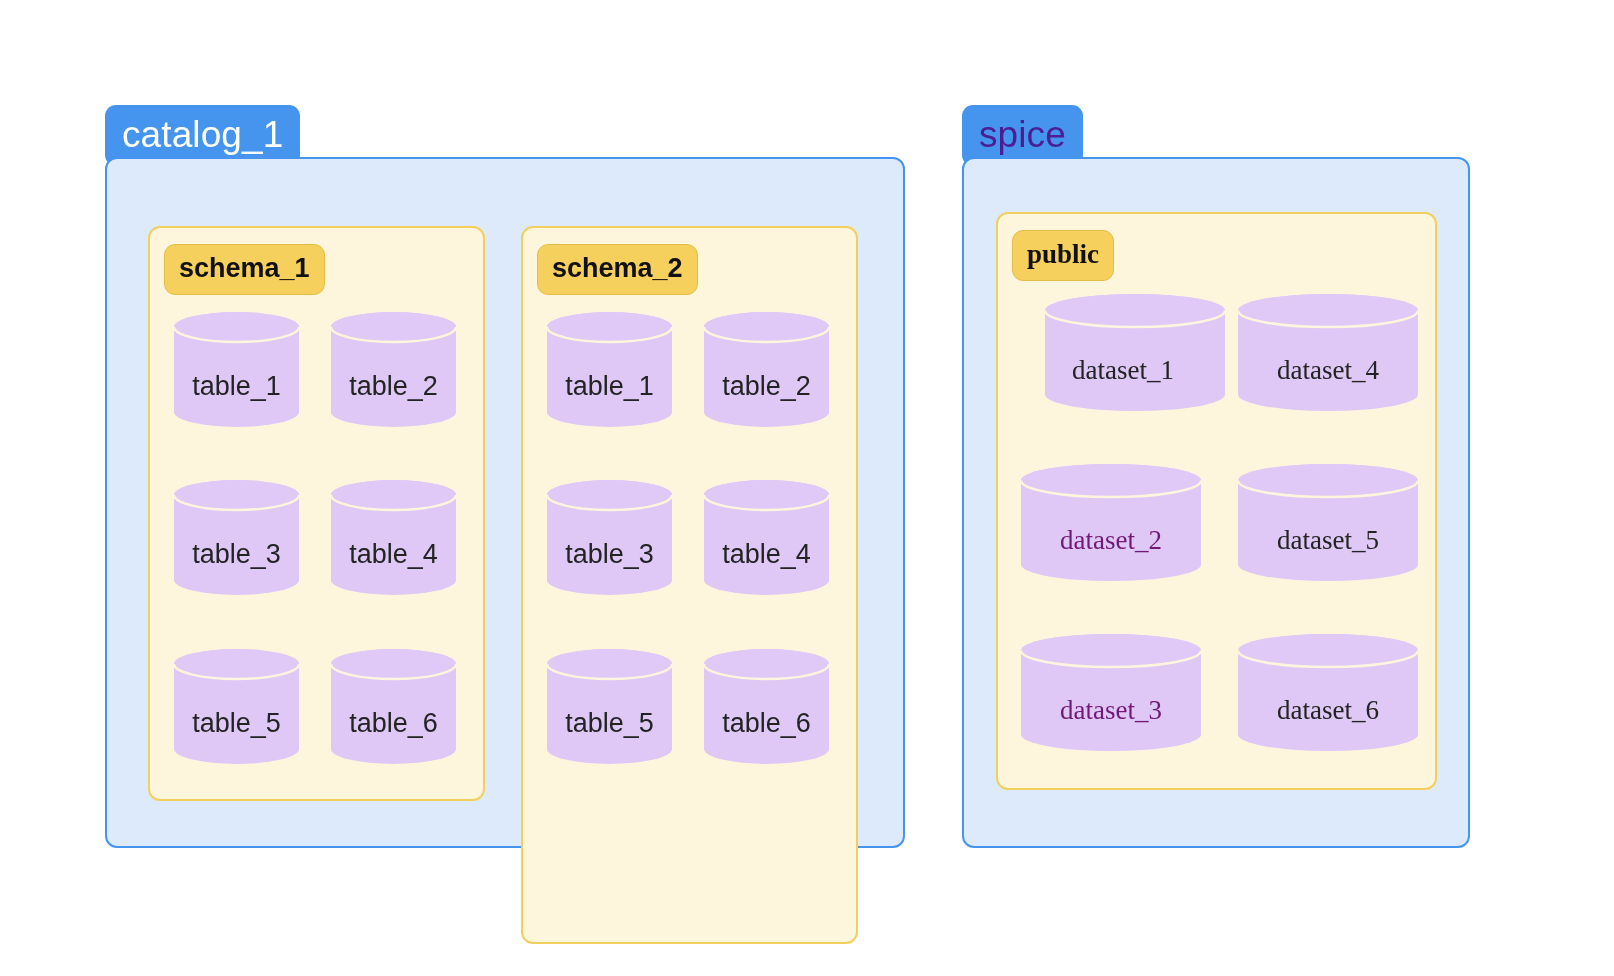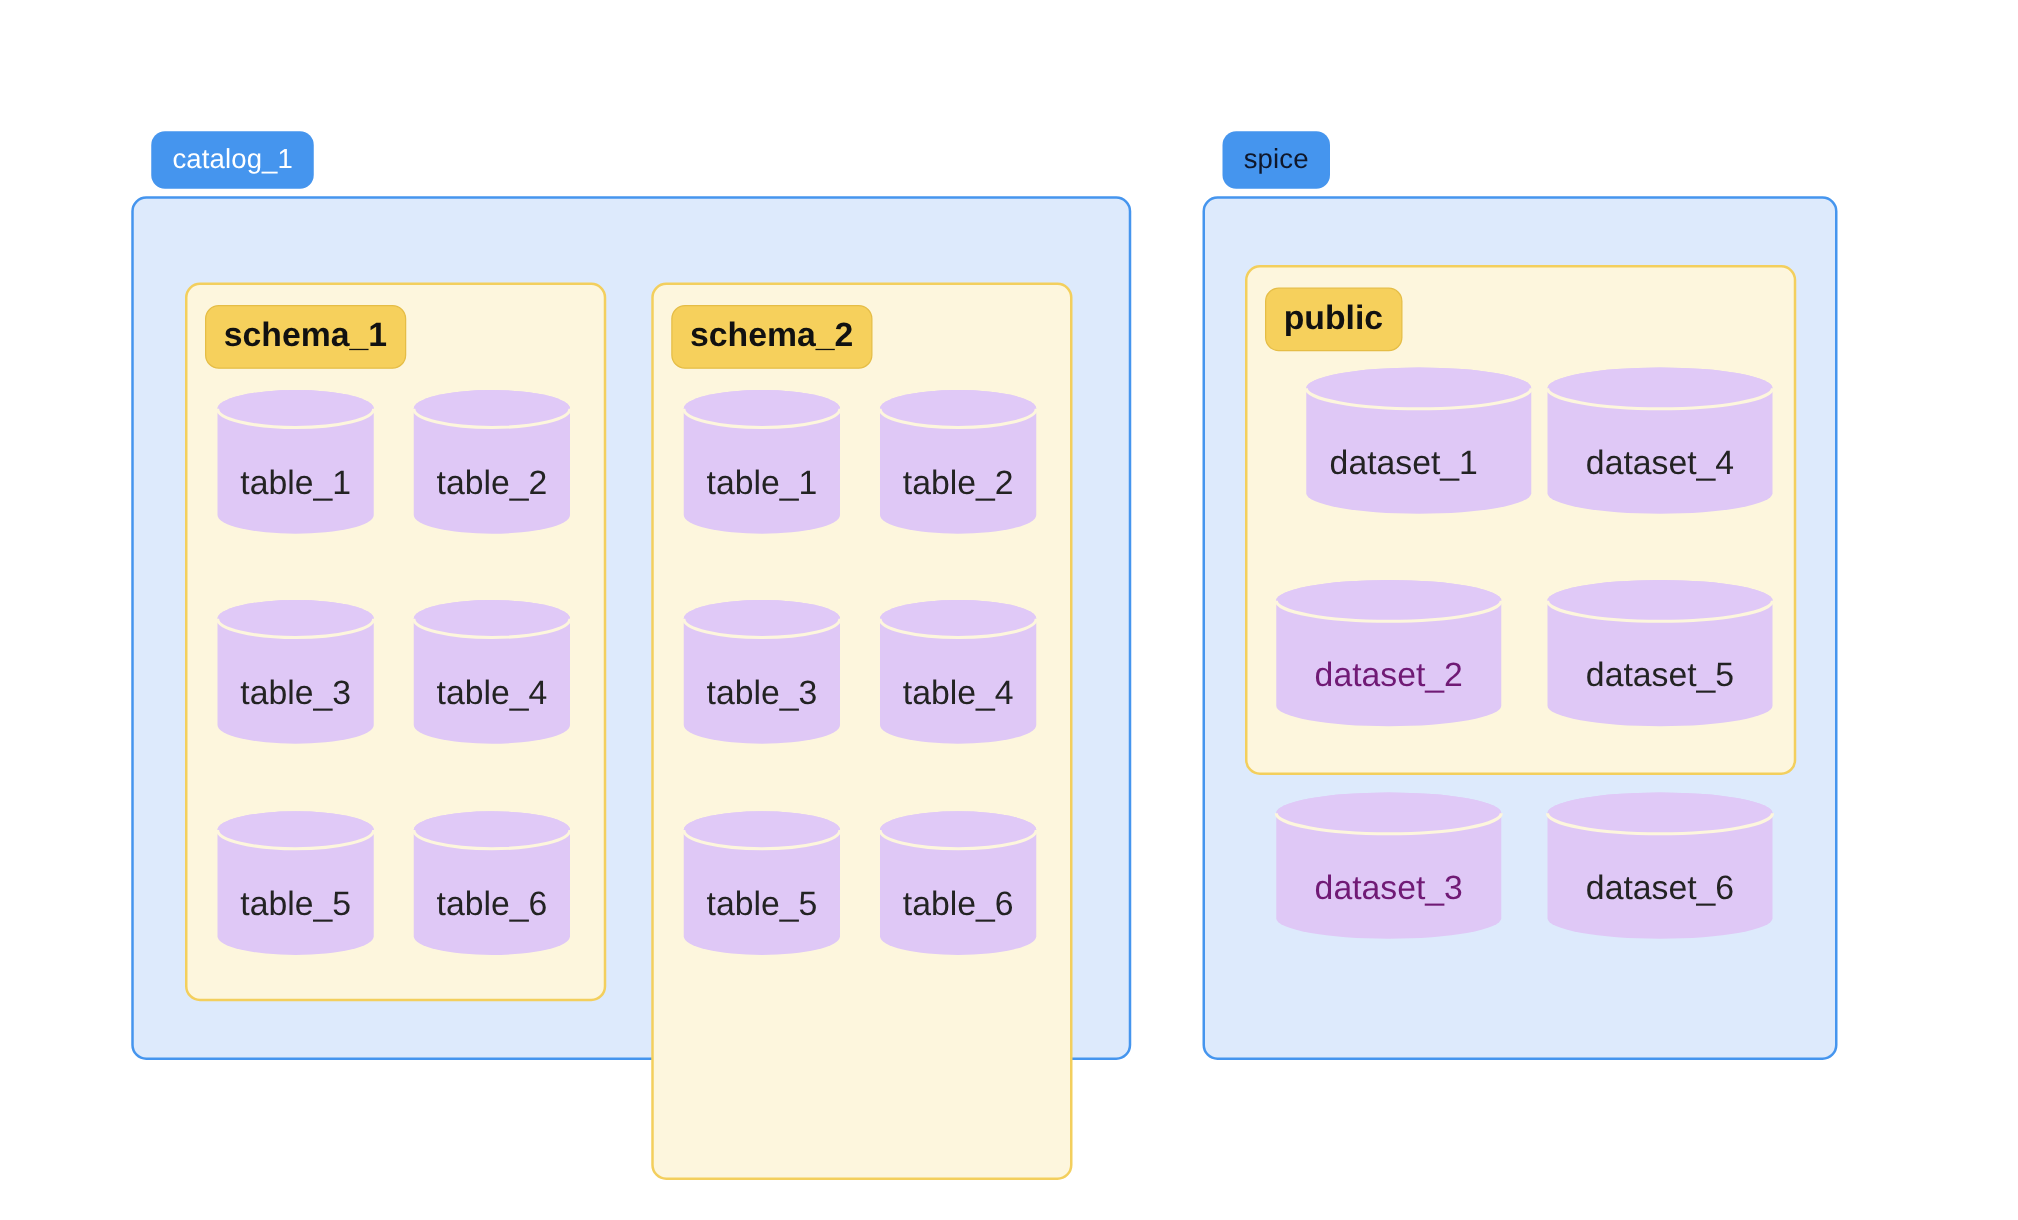--- a/index.html
+++ b/index.html
@@ -18,28 +18,27 @@
   
   .catalog-group {
     position: absolute;
   }
   .catalog-chip {
     position: absolute;
     top: 0;
     left: 0;
     background: #4595ee;
     color: #ffffff;
-    font-size: 22px;
+    font-size: 37px;
     font-weight: 400;
     line-height: 1;
     padding: 11px 17px 13px 17px;
     border-radius: 11px;
     white-space: nowrap;
     letter-spacing: 0.1px;
-    margin-left: 16px;
   }
   .catalog-box {
     position: absolute;
     left: 0;
     background: #ddeafc;
     border: 2px solid #4595ee;
     border-radius: 12px;
     box-sizing: border-box;
   }
 
@@ -189,23 +188,23 @@
           <svg width="125" height="115" viewBox="0 0 125 115">
             <path d="M 0 15 L 0 100 A 62.5 15 0 0 0 125 100 L 125 15 A 62.5 15 0 0 0 0 15 Z" fill="#dfc8f6"></path>
             <ellipse cx="62.5" cy="15" rx="62.5" ry="15" fill="#e0c9f7"></ellipse>
             <path d="M 0 15 A 62.5 15 0 0 0 125 15" fill="none" stroke="#fdf6dd" stroke-width="2.5"></path>
           </svg>
           <div class="cyl-label" style="top: 61px; color: rgb(35, 35, 35);">table_6</div>
         </div>
       </div>
     </div>
     <div class="catalog-group" style="left: 0px; top: 0px; width: 100%; height: 100%; pointer-events: none;">
-      <div class="catalog-chip" style="left: 962px; top: 105px; background: rgb(69, 149, 238); color: #0f172a; pointer-events: auto;">spice</div>
+      <div class="catalog-chip" style="left: 962px; top: 105px; background: rgb(69, 149, 238); color: #4c1d95; pointer-events: auto;">spice</div>
       <div class="catalog-box" style="left: 962px; top: 157px; width: 508px; height: 691px; background: rgb(221, 234, 252); border-color: rgb(69, 149, 238); pointer-events: auto;"></div>
-      <div class="schema-panel" style="left: 996px; top: 212px; width: 441px; height: 408px; background: rgb(253, 246, 221); border-color: rgb(243, 207, 93); pointer-events: auto;">
+      <div class="schema-panel" style="left: 996px; top: 212px; width: 441px; height: 578px; background: rgb(253, 246, 221); border-color: rgb(243, 207, 93); pointer-events: auto; font-family: Liberation Serif, serif;">
         <div class="schema-chip" style="left: 14px; top: 16px; background: rgb(246, 208, 92); border-color: rgb(229, 189, 70); color: rgb(17, 17, 17);">public</div>
         <div class="cyl" style="left: 23px; top: 80px; width: 180px; height: 117px; padding-left: 24px;">
           <svg width="180" height="117" viewBox="0 0 180 117">
             <path d="M 0 16.5 L 0 100.5 A 90 16.5 0 0 0 180 100.5 L 180 16.5 A 90 16.5 0 0 0 0 16.5 Z" fill="#dfc8f6"></path>
             <ellipse cx="90" cy="16.5" rx="90" ry="16.5" fill="#e0c9f7"></ellipse>
             <path d="M 0 16.5 A 90 16.5 0 0 0 180 16.5" fill="none" stroke="#fdf6dd" stroke-width="2.5"></path>
           </svg>
           <div class="cyl-label" style="top: 62.75px; color: rgb(35, 35, 35);">dataset_1</div>
         </div>
         <div class="cyl" style="left: 240px; top: 80px; width: 180px; height: 117px;">

